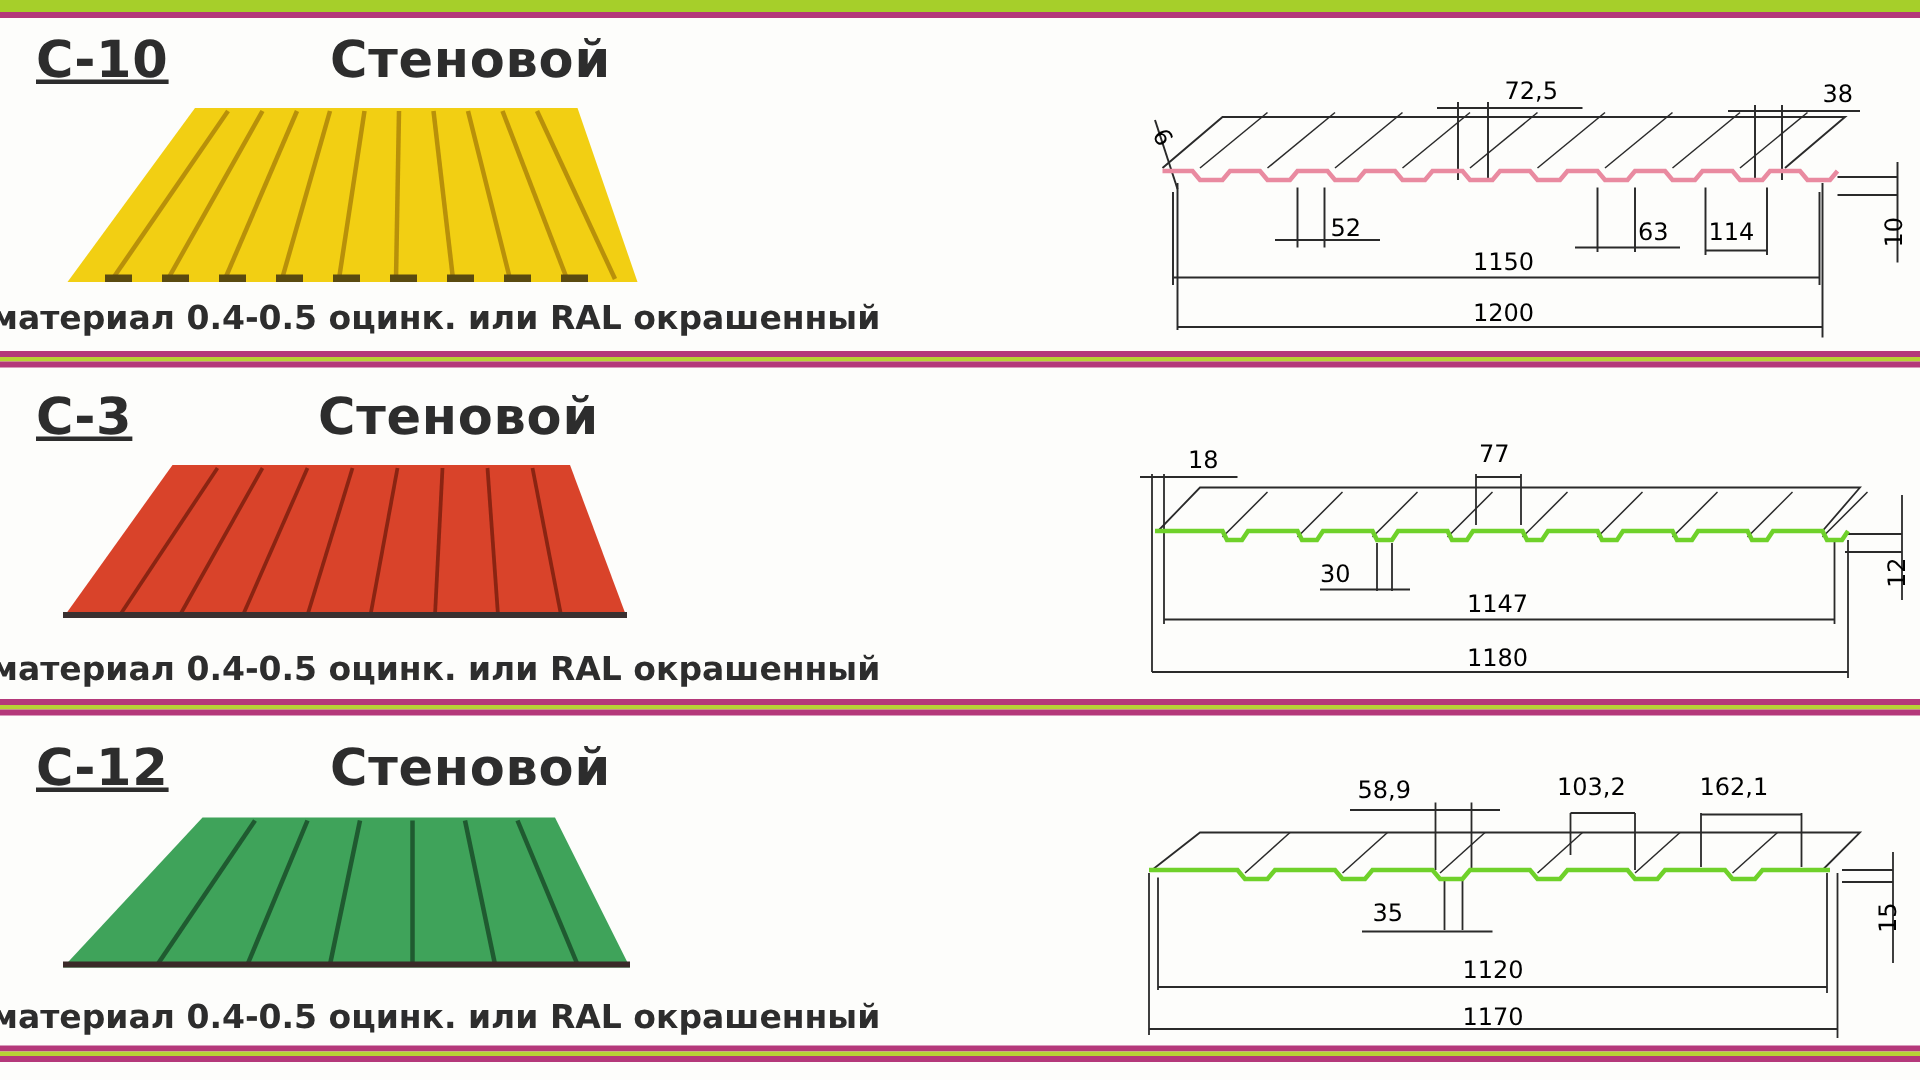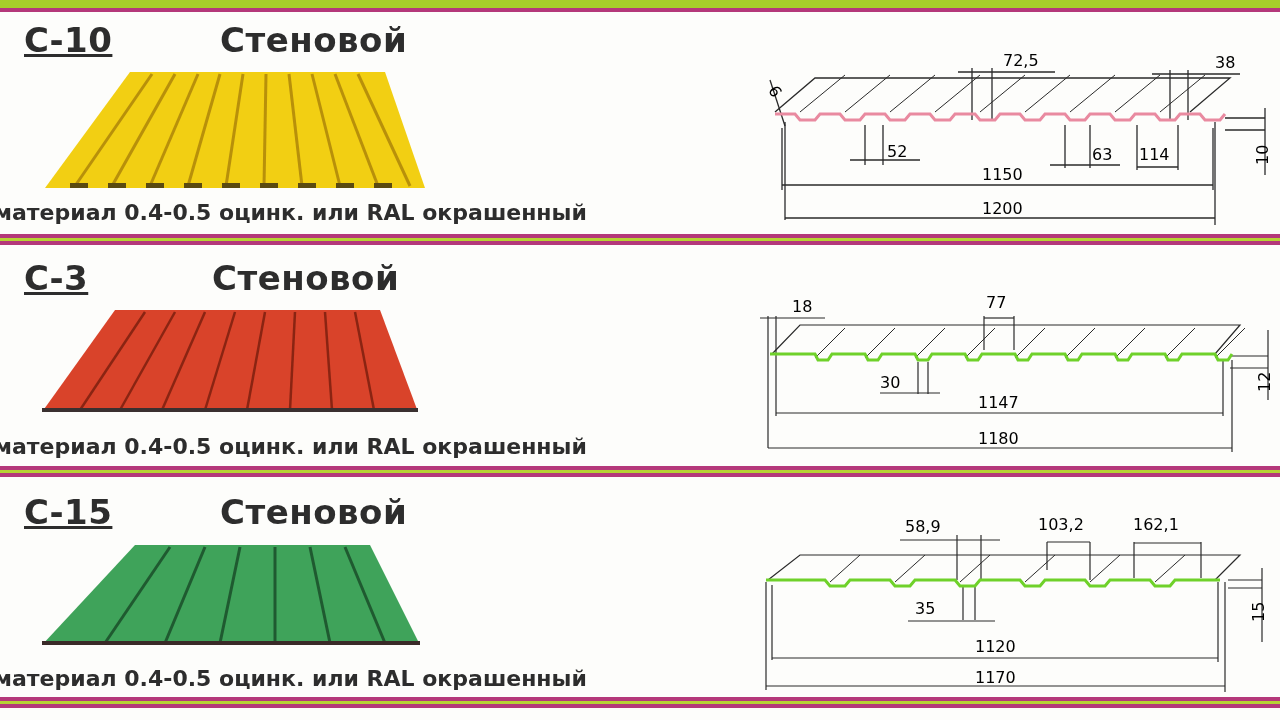--- a/index.html
+++ b/index.html
@@ -182,21 +182,21 @@
 </div>
 
 <div class="stripe" style="top:466px">
     <div class="m"></div>
     <div class="g"></div>
     <div class="m"></div>
   </div>
 
 <div class="section" style="top:0">
   <div class="title" style="left:24px; top:492px;">
-    <span class="code">С-15</span>
+    <span class="code">С-12</span>
     <span class="kind">Стеновой</span>
   </div>
   <svg class="sheet" style="left:40px; top:543px;" width="390" height="108">
     <polygon points="95,2 330,2 380,102 2,102" fill="#3fa35a"></polygon>
     <g stroke="#1f5a30" stroke-width="3">
       <line x1="130" y1="4" x2="65" y2="100"></line>
         <line x1="165" y1="4" x2="125" y2="100"></line>
         <line x1="200" y1="4" x2="180" y2="100"></line>
       <line x1="235" y1="4" x2="235" y2="100"></line>
         <line x1="270" y1="4" x2="290" y2="100"></line>

